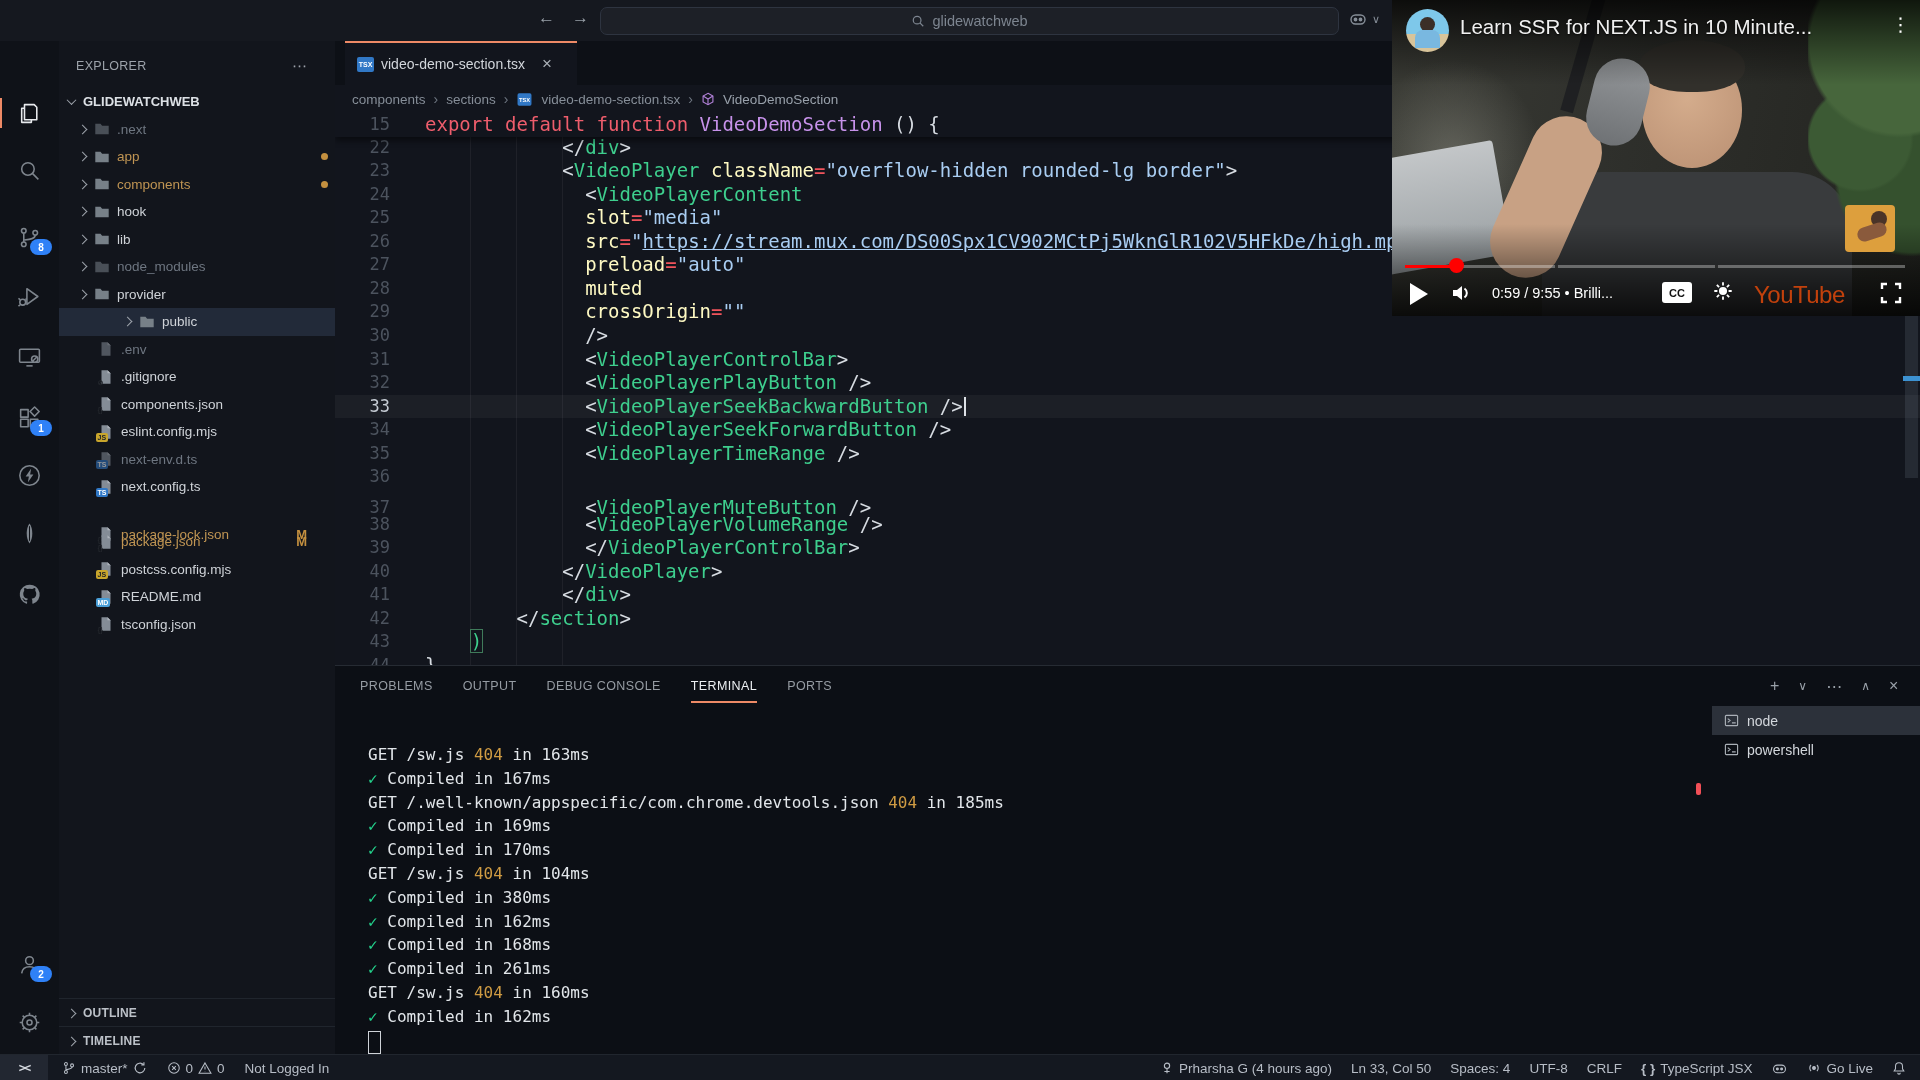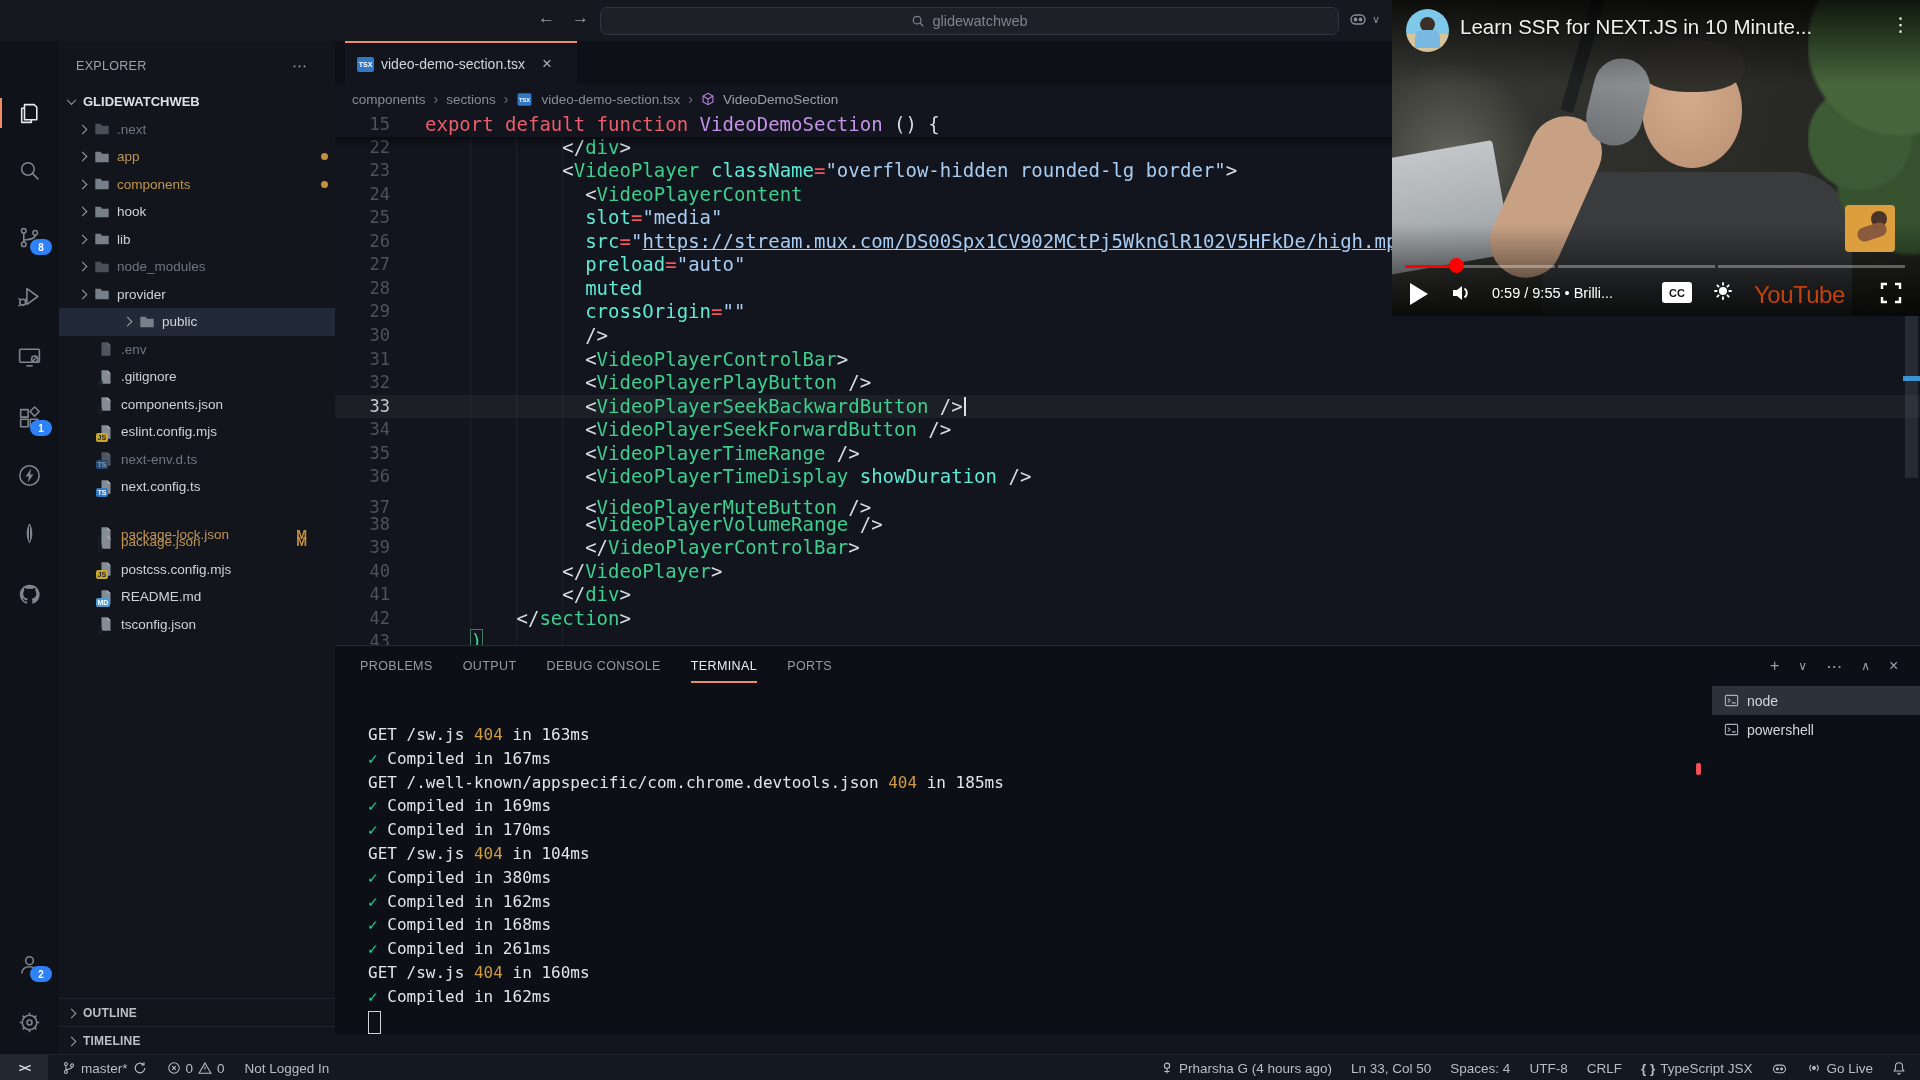--- a/index.html
+++ b/index.html
@@ -56,28 +56,28 @@
   .bc-sep{color:#6e7681;font-size:14px;}
   .codearea{position:absolute;left:0;top:72px;width:1585px;height:552px;overflow:hidden;background:#12151d;}
   .guide{position:absolute;top:22px;bottom:0;width:1px;background:rgba(255,255,255,.055);}
   .code-line{position:absolute;left:0;width:100%;height:23.57px;font-family:"DejaVu Sans Mono",monospace;
              font-size:19px;line-height:23.57px;white-space:pre;}
   .code-line.current{background:rgba(255,255,255,.045);}
   .code-line .ln{position:absolute;left:0;width:55px;text-align:right;color:#4c535e;font-size:17px;}
   .code-line.current .ln{color:#c5cbd3;}
   .code-line .lc{position:absolute;left:90px;}
   .sticky{z-index:3;background:#12151d;box-shadow:0 4px 6px rgba(0,0,0,.45);top:0;}
-  .tk-kw{color:#ee5d6c}.tk-fn{color:#c792ea}.tk-tag{color:#3ecf8e}.tk-attr{color:#5eead4}
+  .tk-kw{color:#ee5d6c}.tk-fn{color:#c792ea}.tk-tag{color:#3ecf8e}.tk-attr{color:#fef9c3}
   .tk-eq{color:#f0545c}.tk-str{color:#a9cdf2}.tk-lnk{color:#a9cdf2;text-decoration:underline}
   .tk-pn{color:#d7dce2}.tk-brk{color:#3ecf8e;outline:1px solid #3f7a5a;}
   .caret{display:inline-block;width:2px;height:19px;background:#dde1e6;vertical-align:-3px;margin-left:1px;}
   .scrollthumb{position:absolute;right:2px;top:203px;width:13px;height:162px;background:rgba(130,140,155,.18);}
   .cursor-mark{position:absolute;right:0;top:263px;width:17px;height:5px;background:#3d92d2;}
   
-  .panel{position:absolute;left:0;top:604px;width:1585px;height:389px;background:#0c0f15;border-top:1px solid #262b33;}
+  .panel{position:absolute;left:0;top:624px;width:1585px;height:389px;background:#0c0f15;border-top:1px solid #262b33;}
   .panel-tabs{position:absolute;left:25px;top:0;height:40px;display:flex;align-items:center;gap:30px;}
   .ptab{font-size:12.5px;letter-spacing:.4px;color:#969ca3;height:40px;display:flex;align-items:center;position:relative;}
   .ptab.active{color:#eceff2;}
   .ptab.active::after{content:"";position:absolute;left:0;right:0;bottom:3px;height:2px;background:#ee8a66;}
   .panel-actions{position:absolute;left:1435px;top:0;height:40px;display:flex;align-items:center;gap:19px;color:#9aa1a9;font-size:16px;}
   .term-line{position:absolute;left:33px;font-family:"DejaVu Sans Mono",monospace;font-size:16px;line-height:23.8px;white-space:pre;color:#e2e6ea;}
   .ts-num{color:#cf9b43}.ts-ok{color:#23d18b}
   .term-cursor{position:absolute;left:33px;top:365px;width:11px;height:21px;border:1px solid #cfd3d8;}
   .term-groups{position:absolute;left:1377px;top:40px;width:208px;}
   .tg-row{height:29px;display:flex;align-items:center;gap:8px;padding-left:12px;font-size:14px;color:#d3d7dc;}
@@ -510,21 +510,21 @@
           <div class="code-line" style="top: 116.78px;"><span class="ln">26</span><span class="lc" style="padding-left:160.16px;"><span class="tk-attr">src</span><span class="tk-eq">=</span><span class="tk-str">"</span><span class="tk-lnk">https://stream.mux.com/DS00Spx1CV902MCtPj5WknGlR102V5HFkDe/high.mp4</span><span class="tk-str">"</span></span></div>
           <div class="code-line" style="top: 140.35px;"><span class="ln">27</span><span class="lc" style="padding-left:160.16px;"><span class="tk-attr">preload</span><span class="tk-eq">=</span><span class="tk-str">"auto"</span></span></div>
           <div class="code-line" style="top: 163.92px;"><span class="ln">28</span><span class="lc" style="padding-left:160.16px;"><span class="tk-attr">muted</span></span></div>
           <div class="code-line" style="top: 187.49px;"><span class="ln">29</span><span class="lc" style="padding-left:160.16px;"><span class="tk-attr">crossOrigin</span><span class="tk-eq">=</span><span class="tk-str">""</span></span></div>
           <div class="code-line" style="top: 211.06px;"><span class="ln">30</span><span class="lc" style="padding-left:160.16px;"><span class="tk-pn">/&gt;</span></span></div>
           <div class="code-line" style="top: 234.63px;"><span class="ln">31</span><span class="lc" style="padding-left:160.16px;"><span class="tk-pn">&lt;</span><span class="tk-tag">VideoPlayerControlBar</span><span class="tk-pn">&gt;</span></span></div>
           <div class="code-line" style="top: 258.2px;"><span class="ln">32</span><span class="lc" style="padding-left:160.16px;text-align:center;"><span class="tk-pn">&lt;</span><span class="tk-tag">VideoPlayerPlayButton</span><span class="tk-pn"> /&gt;</span></span></div>
           <div class="code-line current" style="top: 281.77px;"><span class="ln">33</span><span class="lc" style="padding-left:160.16px;"><span class="tk-pn">&lt;</span><span class="tk-tag">VideoPlayerSeekBackwardButton</span><span class="tk-pn"> /&gt;</span><span class="caret"></span></span></div>
           <div class="code-line" style="top: 305.34px;"><span class="ln">34</span><span class="lc" style="padding-left:160.16px;"><span class="tk-pn">&lt;</span><span class="tk-tag">VideoPlayerSeekForwardButton</span><span class="tk-pn"> /&gt;</span></span></div>
           <div class="code-line" style="top: 328.91px;"><span class="ln">35</span><span class="lc" style="padding-left:160.16px;"><span class="tk-pn">&lt;</span><span class="tk-tag">VideoPlayerTimeRange</span><span class="tk-pn"> /&gt;</span></span></div>
-          <div class="code-line" style="top: 352.48px;"><span class="ln">36</span><span class="lc" style="padding-left:160.16px;"><span class="tk-pn">&lt;</span><span class="tk-tag">VideoPlayerTimeDisplay</span><span class="tk-pn"> </span><span class="tk-attr">showDuration</span><span class="tk-pn"> /&gt;</span></span></div>
+          <div class="code-line" style="top: 352.48px;"><span class="ln">36</span></div>
           <div class="code-line" style="top: 376.05px; margin-top: 7px;"><span class="ln">37</span><span class="lc" style="padding-left:160.16px;"><span class="tk-pn">&lt;</span><span class="tk-tag">VideoPlayerMuteButton</span><span class="tk-pn"> /&gt;</span></span></div>
           <div class="code-line" style="top: 399.62px;"><span class="ln">38</span><span class="lc" style="padding-left:160.16px;"><span class="tk-pn">&lt;</span><span class="tk-tag">VideoPlayerVolumeRange</span><span class="tk-pn"> /&gt;</span></span></div>
           <div class="code-line" style="top: 423.19px;"><span class="ln">39</span><span class="lc" style="padding-left:160.16px;"><span class="tk-pn">&lt;/</span><span class="tk-tag">VideoPlayerControlBar</span><span class="tk-pn">&gt;</span></span></div>
           <div class="code-line" style="top: 446.76px;"><span class="ln">40</span><span class="lc" style="padding-left:137.28px;"><span class="tk-pn">&lt;/</span><span class="tk-tag">VideoPlayer</span><span class="tk-pn">&gt;</span></span></div>
           <div class="code-line" style="top: 470.33px;"><span class="ln">41</span><span class="lc" style="padding-left:137.28px;"><span class="tk-pn">&lt;/</span><span class="tk-tag">div</span><span class="tk-pn">&gt;</span></span></div>
           <div class="code-line" style="top: 493.9px;"><span class="ln">42</span><span class="lc" style="padding-left:91.52px;"><span class="tk-pn">&lt;/</span><span class="tk-tag">section</span><span class="tk-pn">&gt;</span></span></div>
           <div class="code-line" style="top: 517.47px;"><span class="ln">43</span><span class="lc" style="padding-left:45.76px;"><span class="tk-brk">)</span></span></div>
           <div class="code-line" style="top: 541.04px;"><span class="ln">44</span><span class="lc" style="padding-left:0px;"><span class="tk-pn">}</span></span></div>
         </div>
       <div class="scrollthumb"></div>

